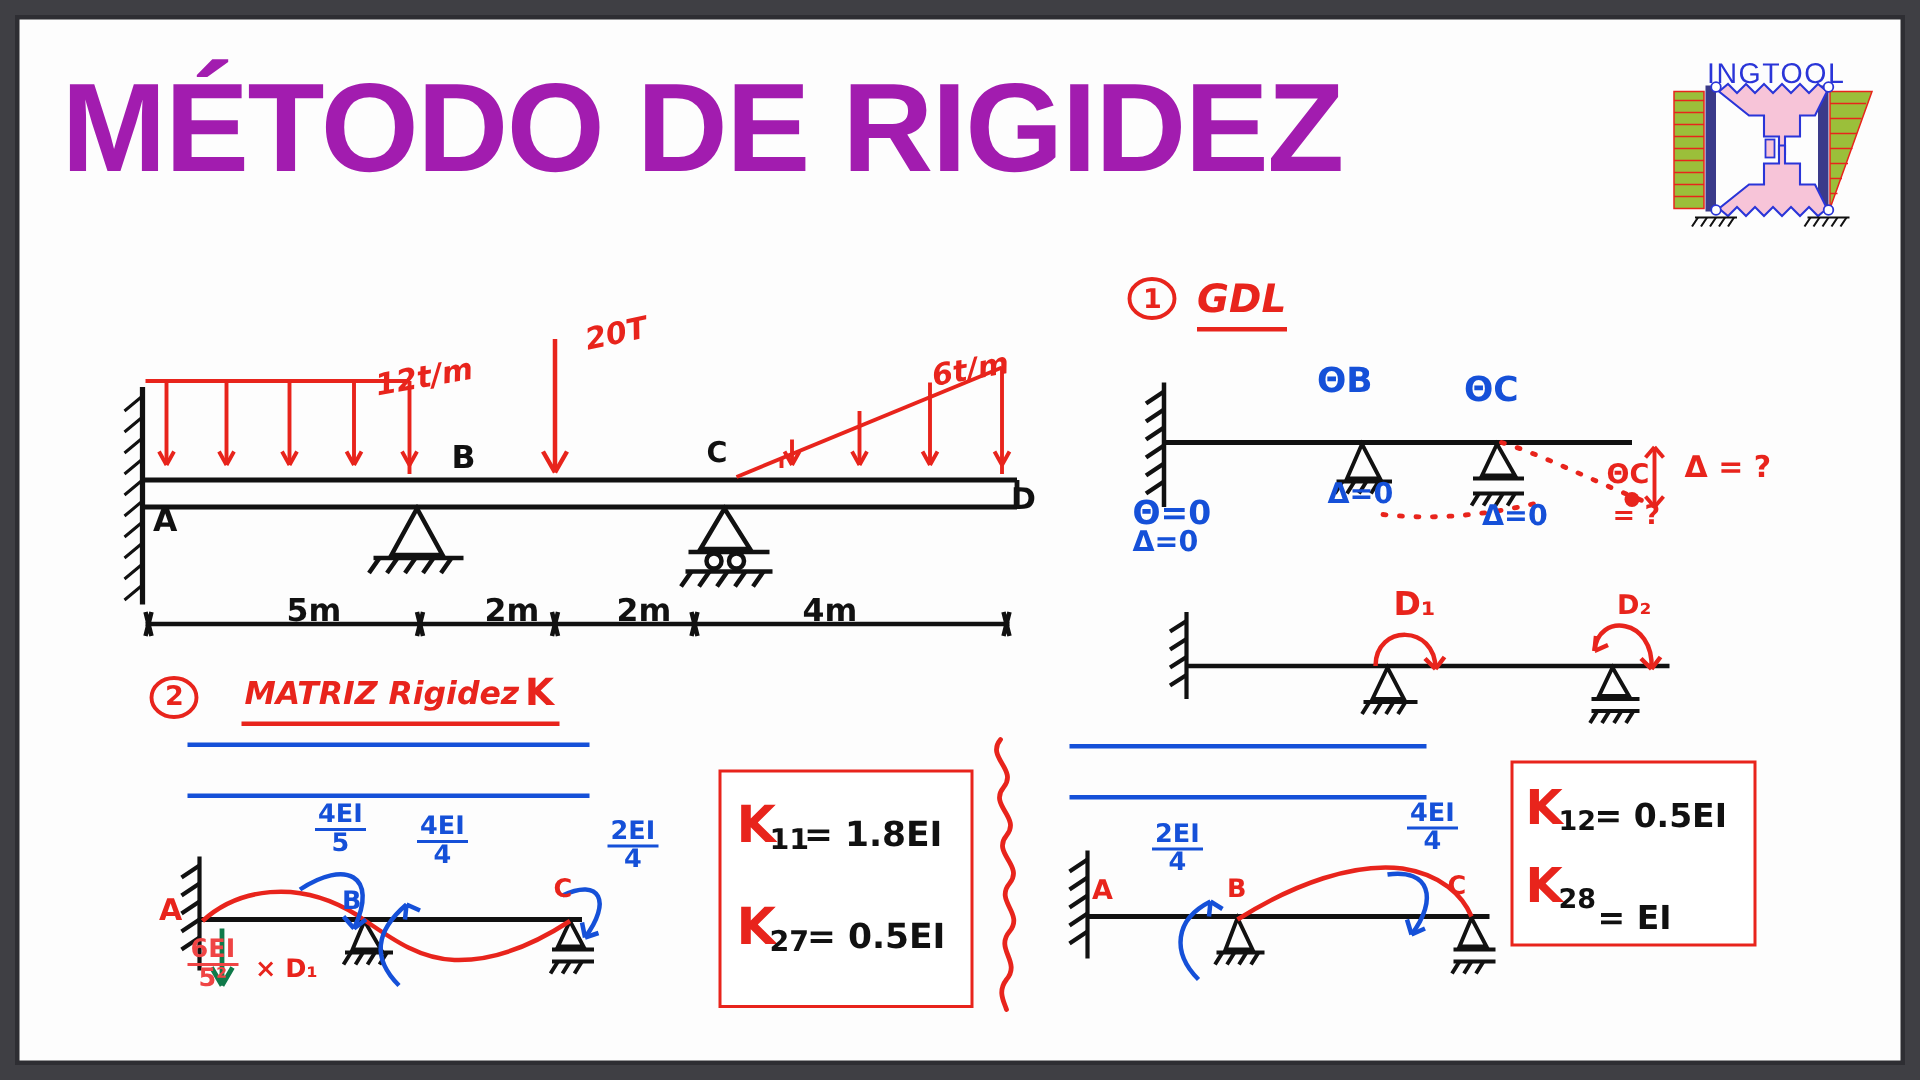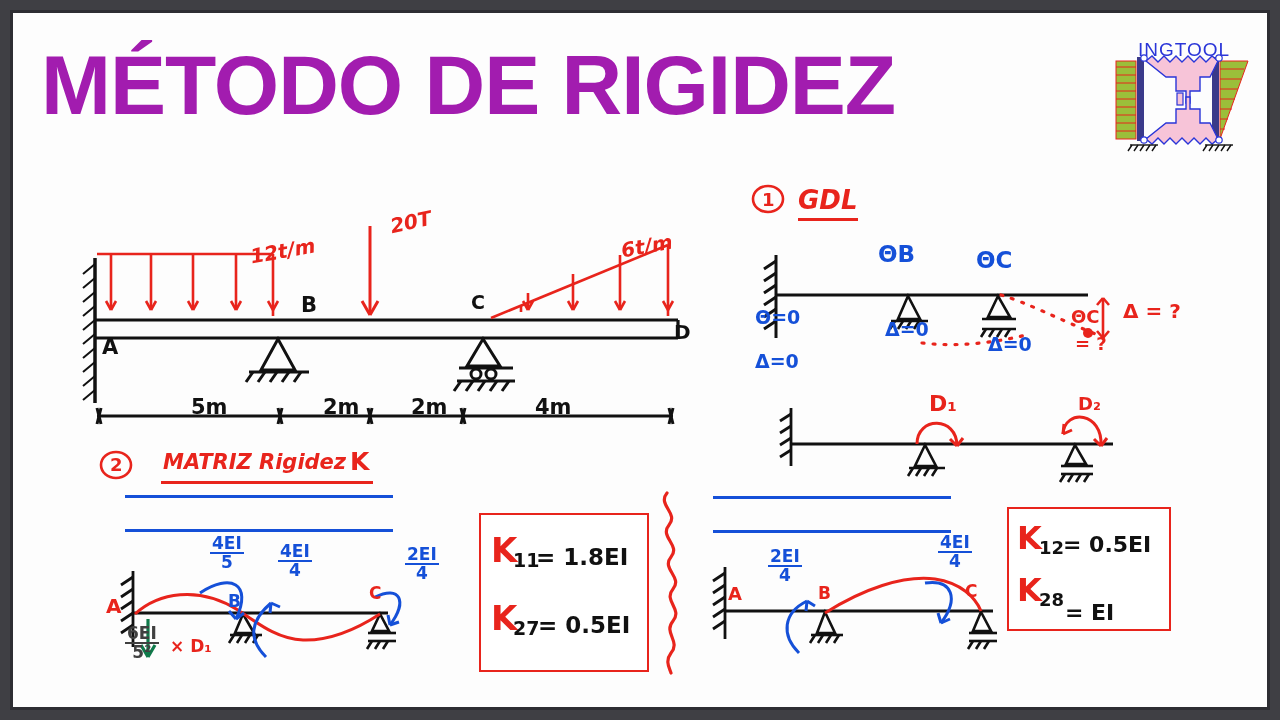--- a/index.html
+++ b/index.html
@@ -12,21 +12,21 @@
   #title{left:28px;top:30px;font-size:84px;font-weight:bold;letter-spacing:-1px;
          color:#a21caf;line-height:1;white-space:nowrap;}
   
   #logo{left:1095px;top:18px;width:150px;height:130px;}
   #logo-text{left:1125px;top:26px;font-size:19px;color:#2a35d8;letter-spacing:1px;
              font-family:"Liberation Sans",sans-serif;}
   
   .hw{font-family:"DejaVu Sans",sans-serif;font-weight:bold;white-space:nowrap;}
   .red{color:#e8241c;}
   .blue{color:#1550d8;}
-  .green{color:#404040;}
+  .green{color:#ef4444;}
   .blk{color:#111;}
   .ital{font-style:italic;}
   .frac{display:inline-block;text-align:center;line-height:1.0;vertical-align:middle;}
   .frac .num{display:block;padding:0 2px;}
   .frac .den{display:block;border-top:2.5px solid currentColor;padding:0 2px;}
   .boxres{border:2px solid #e8241c;background:#fff;}
   svg{overflow:visible;}
 </style>
 </head>
 <body>
@@ -196,21 +196,21 @@
 
     <circle cx="330" cy="90" r="5" fill="#e8241c"></circle>
     <g stroke="#e8241c" stroke-width="2.6" fill="none">
       <path d="M345 55 L345 95"></path>
       <path d="M345 55 l-6 7 M345 55 l6 7"></path>
       <path d="M345 95 l-6 -7 M345 95 l6 -7"></path>
     </g>
   </svg>
   <div class="abs hw blue" style="left:865px;top:228px;font-size:23px;">ΘB</div>
   <div class="abs hw blue" style="left:963px;top:234px;font-size:23px;">ΘC</div>
-  <div class="abs hw blue" style="left:742px;top:293px;font-size:19px;">Θ=0</div>
+  <div class="abs hw blue" style="left:742px;top:317px;font-size:22px;">Θ=0</div>
   <div class="abs hw blue" style="left:742px;top:337px;font-size:19px;">Δ=0</div>
   <div class="abs hw blue" style="left:872px;top:305px;font-size:19px;">Δ=0</div>
   <div class="abs hw blue" style="left:975px;top:320px;font-size:19px;">Δ=0</div>
   <div class="abs hw red" style="left:1058px;top:293px;font-size:18px;">ΘC</div>
   <div class="abs hw red" style="left:1062px;top:320px;font-size:18px;">= ?</div>
   <div class="abs hw red" style="left:1110px;top:286px;font-size:20px;">Δ = ?</div>
 
   <svg class="abs" style="left:760px;top:375px;" width="420" height="115" viewBox="0 0 420 115">
     <g stroke="#111" stroke-width="2.8" fill="none">
       <path d="M18 20 L18 78"></path>

